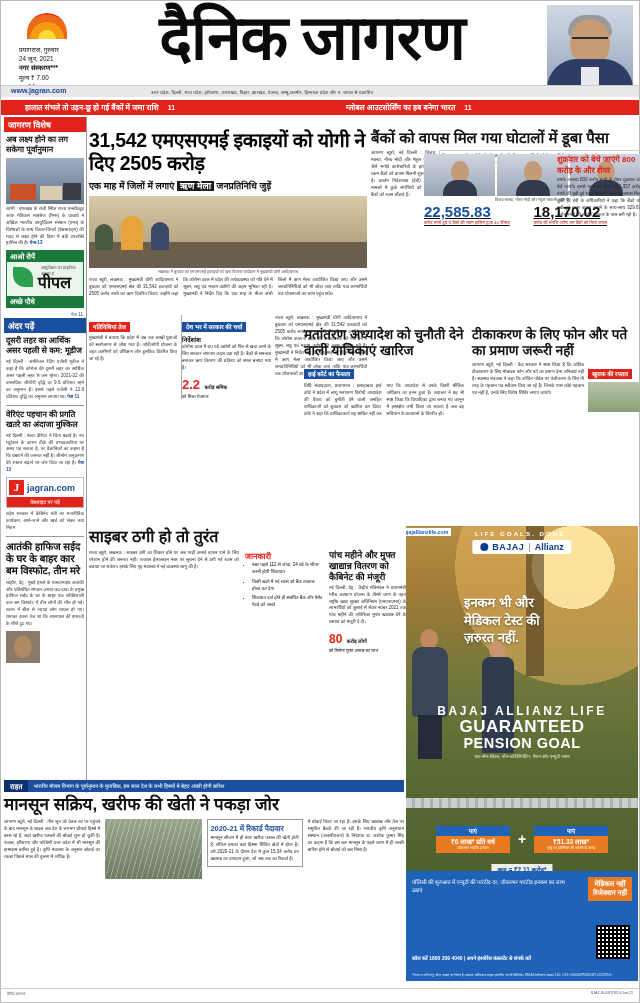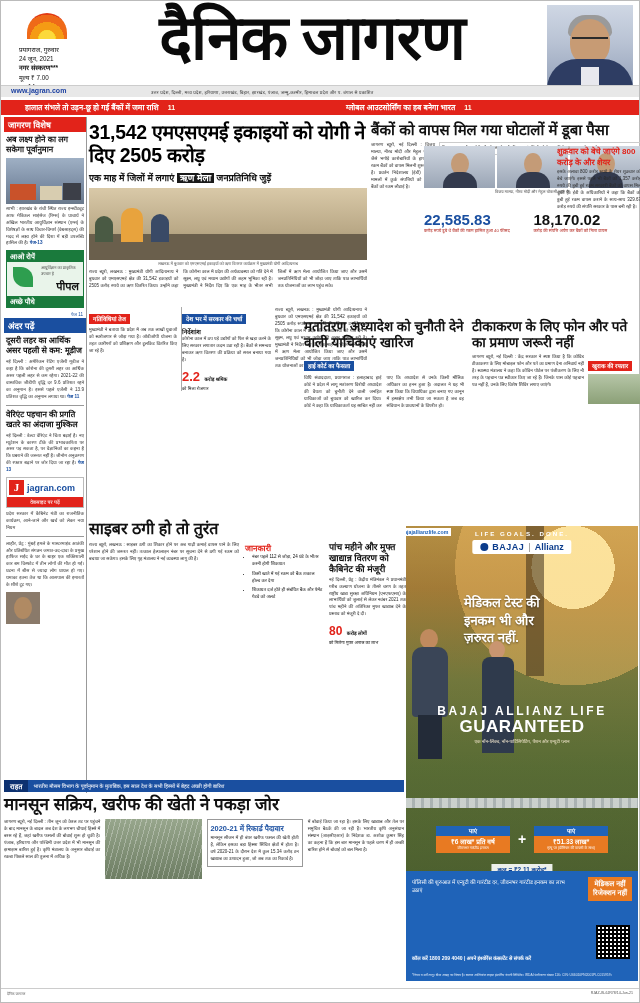--- a/index.html
+++ b/index.html
@@ -48,41 +48,41 @@
   
   .teaser { position:absolute; left:0; top:99px; width:100%; height:15px; background:#e2231a; }
   .teaser .t { position:absolute; top:2px; font-size:7.6px; font-weight:bold; color:#fff; white-space:nowrap; }
   .teaser .t.left { left:24px; }
   .teaser .t.right { left:345px; }
   .teaser .pg { color:#ffe; font-size:7px; margin-left:7px; }
 
   
   .body-area { position:absolute; left:0; top:116px; width:640px; height:680px; }
   .col-left { position:absolute; left:3px; top:0; width:83px; height:676px; border-right:1px solid #999; }
-  .col-main { position:absolute; left:88px; top:4px; width:552px; height:676px; }
+  .col-main { position:absolute; left:88px; top:12px; width:552px; height:676px; }
 
   
   .sb-head { background:#e2231a; color:#fff; font-size:8.5px; font-weight:bold;
     padding:2px 4px; margin-bottom:3px; position:relative; }
   .sb-head.blue { background:#1a4fa0; }
   .sb-title { font-size:8px; font-weight:bold; line-height:1.25; margin:2px 2px 3px; color:#111; }
   .sb-photo { height:46px; background:linear-gradient(180deg,#9fb0c4,#7e8fa6 55%,#6b7a8c);
     margin:2px; position:relative; overflow:hidden; }
   .sb-photo .bus { position:absolute; bottom:4px; left:4px; width:26px; height:16px; background:#c9522a; }
   .sb-photo .bus2 { position:absolute; bottom:4px; left:34px; width:22px; height:14px; background:#d8cdb0; }
   .sb-photo .bus3 { position:absolute; bottom:4px; right:3px; width:18px; height:17px; background:#3c3f48; }
   .sb-text { font-size:4.6px; line-height:1.5; text-align:justify; margin:2px; color:#333; }
   .sb-text .pg { color:#1a4fa0; font-weight:bold; }
   .rule { border-top:1px solid #999; margin:4px 2px; }
   .plant-box { margin:3px 2px; border:1px solid #1a7a3c; }
   .plant-top { background:#1a7a3c; color:#fff; font-size:7px; font-weight:bold; padding:1px 3px; }
   .plant-mid { background:#e9f4ea; height:34px; position:relative; }
   .plant-mid .leaf { position:absolute; left:6px; top:5px; width:20px; height:20px;
     background:#2e9e4f; border-radius:0 60% 0 60%; }
-  .plant-mid .pipal { position:absolute; right:4px; bottom:3px; font-size:11px; font-weight:bold; color:#111; }
+  .plant-mid .pipal { position:absolute; right:12px; bottom:3px; font-size:16px; font-weight:bold; color:#111; }
   .plant-mid .cap { position:absolute; right:4px; top:3px; font-size:4px; color:#444; line-height:1.3; width:38px; }
   .plant-bot { background:#1a7a3c; color:#fff; font-size:7px; font-weight:bold; padding:1px 3px; }
   .plant-pg { font-size:4.6px; color:#1a4fa0; text-align:right; margin:1px 3px; }
   .jag-promo { margin:3px 2px; border:1px solid #bbb; }
   .jag-promo .row { display:flex; align-items:center; background:#fff; padding:2px; }
   .jag-promo .jbox { width:15px; height:15px; background:#e2231a; color:#fff; font-weight:bold;
     font-size:11px; text-align:center; line-height:15px; font-family:"Liberation Serif",serif; }
   .jag-promo .jtext { font-size:9px; font-weight:bold; color:#1a4fa0; margin-left:3px; }
   .jag-promo .bar { background:#e2231a; color:#fff; font-size:5.2px; text-align:center; padding:1px; }
   .sb-lead { font-size:10px; font-weight:bold; line-height:1.2; margin:3px 2px; }
@@ -283,20 +283,21 @@
       <div class="jag-promo">
         <div class="row">
           <div class="jbox">J</div>
           <div class="jtext">jagran.com</div>
         </div>
         <div class="bar">वेबसाइट पर पढ़ें</div>
       </div>
       <div class="sb-text">प्रदेश सरकार में कैबिनेट मंत्री का राजनीतिक कार्यक्रम, आने-जाने और खर्च को लेकर नया नियम</div>
 
       <div class="rule"></div>
+      <div class="sb-lead">आतंकी हाफिज सईद के घर के बाहर कार बम विस्फोट, तीन मरे</div>
       <div class="sb-text">लाहौर, प्रेट्र : मुंबई हमले के मास्टरमाइंड आतंकी और प्रतिबंधित संगठन जमात-उद-दावा के प्रमुख हाफिज सईद के घर के बाहर एक शक्तिशाली कार बम विस्फोट में तीन लोगों की मौत हो गई। घटना में बीस से ज्यादा लोग घायल हो गए। धमाका इतना तेज था कि आसपास की इमारतों के शीशे टूट गए।</div>
       <div class="sb-face">
         <div class="f"></div>
       </div>
     </div>
 
     <div class="col-main">
 
       <div class="lead-grid">
 
@@ -341,21 +342,21 @@
           <div class="mp">
               <div class="h"></div>
               <div class="b"></div>
             </div>
           <div class="mp">
               <div class="h"></div>
               <div class="b"></div>
             </div>
         </div>
         <div class="caption">विजय माल्या, नीरव मोदी और मेहुल चोकसी (बाएं से)</div>
-        <div style="display:flex; gap:2px; margin-top:17px;">
+        <div style="display:flex; gap:2px; margin-top:1px;text-decoration:underline;">
           <div style="flex:1;">
             <div class="bignum">22,585.83</div>
             <div class="numcap">करोड़ रुपये डूबे थे बैंकों की रकम हासिल हुआ 40 फीसद</div>
           </div>
           <div style="flex:1;">
             <div class="bignum" style="color:#111;">18,170.02</div>
             <div class="numcap">करोड़ की संपत्ति अर्पण कर बैंकों को मिला वापस</div>
           </div>
         </div>
       </div>
@@ -443,36 +444,39 @@
     <div class="trunk"></div>
     <div style="position:absolute;left:-8px;top:2px;background:#fff;padding:1px 3px;font-size:5.2px;color:#1f63b8;font-weight:bold;">bajajallianzlife.com</div>
     <div class="goals">LIFE GOALS. DONE.</div>
     <div class="logo">
       <span class="dot"></span>
       <span class="bj">BAJAJ</span>
       <span class="sep">|</span>
       <span class="al">Allianz</span>
     </div>
     <div class="hindi">
+      <div>इनकम भी और</div>
       <div>मेडिकल टेस्ट की</div>
-      <div>इनकम भी और</div>
       <div>ज़रुरत नहीं.</div>
     </div>
     <div class="man">
       <div class="hd"></div>
         <div class="bd"></div>
         <div class="lg"></div>
     </div>
     <div class="woman">
       <div class="hd"></div>
         <div class="bd"></div>
     </div>
     <div class="brand2">
       <div class="l1">BAJAJ ALLIANZ LIFE</div>
       <div class="l2">GUARANTEED</div>
+      <div class="l3">
+        <span>PENSION GOAL</span>
+      </div>
       <div class="l4">एक नॉन-लिंक्ड, नॉन-पार्टिसिपेटिंग, पेंशन और एन्युटी प्लान</div>
     </div>
     <div class="coins"></div>
     <div class="pills">
       <div class="pill">
         <div class="top">पाएं</div>
         <div class="mid">
           <span>₹6 लाख* प्रति वर्ष</span>
           <small>जीवनभर गारंटीड इनकम</small>
         </div>

